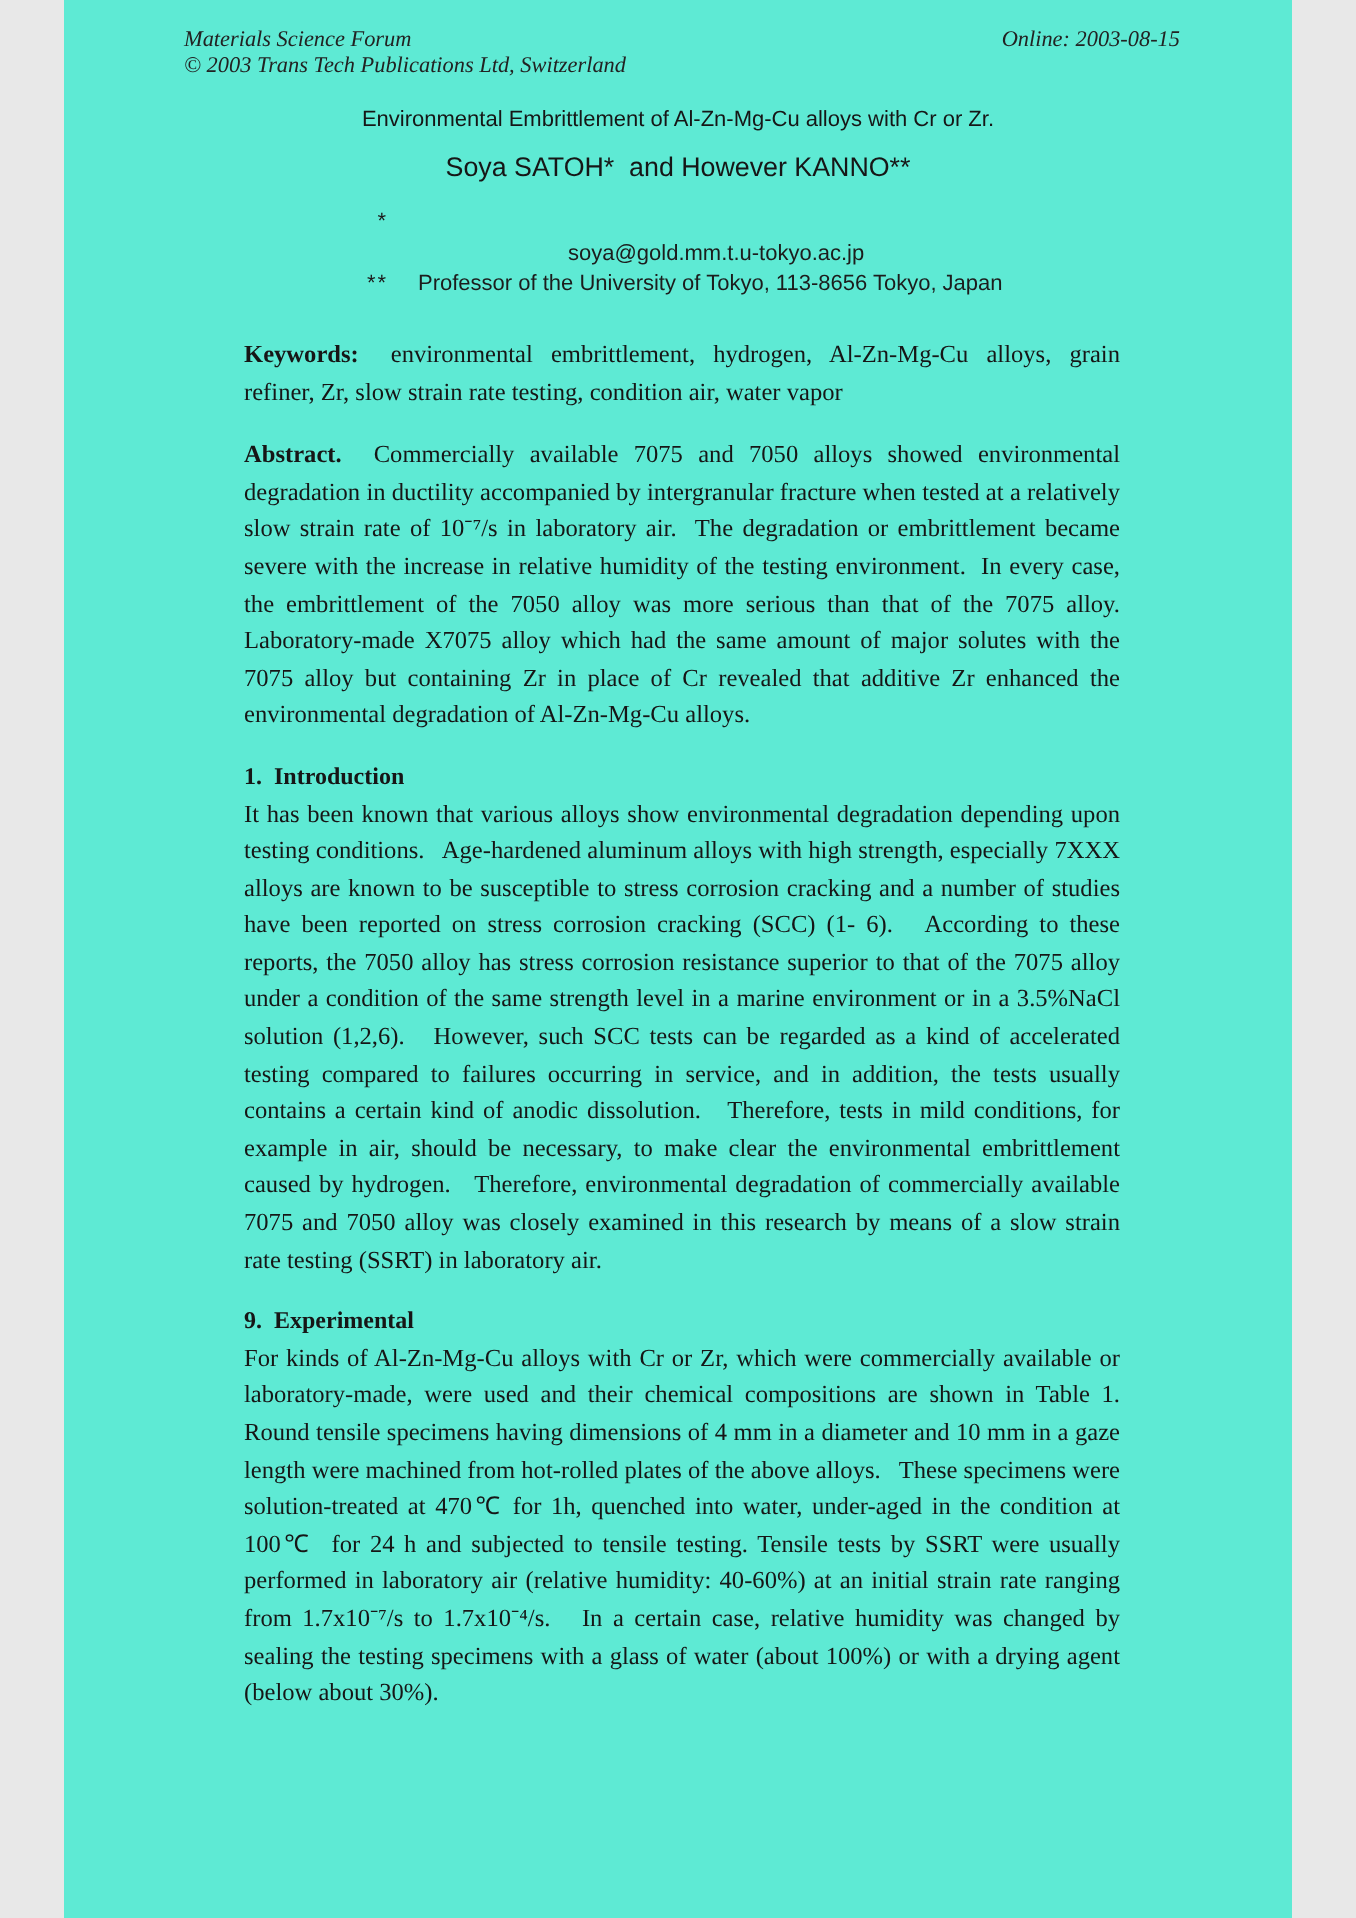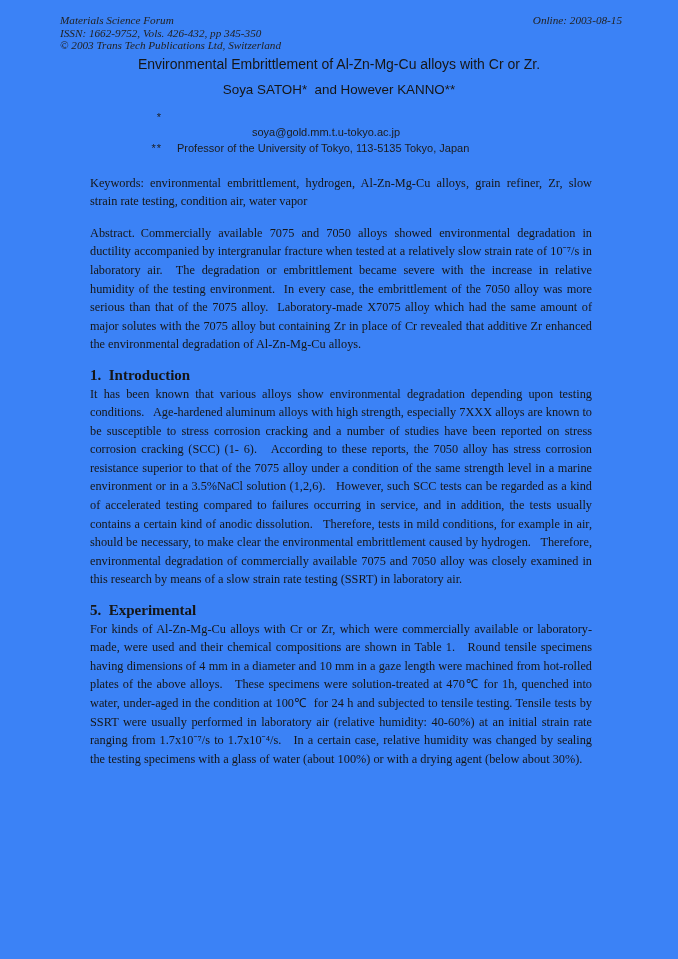--- a/index.html
+++ b/index.html
@@ -1,43 +1,43 @@
 <!DOCTYPE html>
 <html><head>
 <meta charset="utf-8">
 <style>
   html, body { margin: 0; padding: 0; background: #e8e8e8; }
   .page {
     position: relative;
-    width: 678px;
+    width: 614px;
     height: 959px;
     margin: 0 auto;
-    background: #3b82f6;
+    background: #5eead4;
     color: #1b1b1b;
     overflow: hidden;
   }
   
   .jheader {
     display: flex;
     justify-content: space-between;
     align-items: flex-start;
     padding: 14px 56px 0 60px;
     font-family: "Liberation Serif", serif;
     font-style: italic;
     font-size: 11.2px;
     line-height: 12.6px;
     color: #222;
   }
   .jheader .left div { white-space: nowrap; }
   
   .title {
-    margin: 4px 40px 0 40px;
+    margin: 15px 40px 0 40px;
     text-align: center;
     font-family: "Liberation Sans", sans-serif;
-    font-size: 14px;
+    font-size: 11px;
     font-weight: 400;
     color: #161616;
   }
   .authors {
     margin-top: 10px;
     text-align: center;
     font-family: "Liberation Sans", sans-serif;
     font-size: 13.4px;
     color: #161616;
     white-space: pre-wrap;
@@ -69,61 +69,60 @@
   .para {
     margin: 0;
     text-align: justify;
     white-space: pre-wrap;
   }
   .kw { margin-top: 17px; }
   .abstract { margin-top: 13px; }
   .sec-heading {
     margin: 12px 0 0 0;
     font-weight: bold;
-    font-size: 15px;
+    font-size: 12px;
     white-space: pre-wrap;
   }
-  .label { font-weight: normal; margin-right: 6px; }
+  .label { font-weight: bold; margin-right: 16px; }
 </style>
 </head>
 <body>
 
 <div class="page">
 
   <div class="jheader">
     <div class="left">
       <div>Materials Science Forum</div>
-      <div>ISSN: 1662-9752, Vols. 426-432, pp 345-350</div>
       <div>© 2003 Trans Tech Publications Ltd, Switzerland</div>
     </div>
     <div class="right">Online: 2003-08-15</div>
   </div>
 
   <div class="title">Environmental Embrittlement of Al-Zn-Mg-Cu alloys with Cr or Zr.</div>
 
   <div class="authors">Soya SATOH*  and However KANNO**</div>
 
   <div class="affils">
     <div class="affil-row">
       <span class="affil-marker">*</span>
     </div>
     <div class="affil-email">soya@gold.mm.t.u-tokyo.ac.jp</div>
     <div class="affil-row">
       <span class="affil-marker">**</span>
-      <span>Professor of the University of Tokyo, 113-5135 Tokyo, Japan</span>
+      <span>Professor of the University of Tokyo, 113-8656 Tokyo, Japan</span>
     </div>
   </div>
 
   <div class="bodycol">
 
     <p class="para kw"><span class="label">Keywords:</span><span>environmental embrittlement, hydrogen, Al-Zn-Mg-Cu alloys, grain refiner, Zr, slow strain rate testing, condition air, water vapor</span></p>
 
     <p class="para abstract"><span class="label">Abstract.</span><span>Commercially available 7075 and 7050 alloys showed environmental degradation in ductility accompanied by intergranular fracture when tested at a relatively slow strain rate of 10⁻⁷/s in laboratory air.  The degradation or embrittlement became severe with the increase in relative humidity of the testing environment.  In every case, the embrittlement of the 7050 alloy was more serious than that of the 7075 alloy.  Laboratory-made X7075 alloy which had the same amount of major solutes with the 7075 alloy but containing Zr in place of Cr revealed that additive Zr enhanced the environmental degradation of Al-Zn-Mg-Cu alloys.</span></p>
 
     <h3 class="sec-heading">1.  Introduction</h3>
     <p class="para">It has been known that various alloys show environmental degradation depending upon testing conditions.   Age-hardened aluminum alloys with high strength, especially 7XXX alloys are known to be susceptible to stress corrosion cracking and a number of studies have been reported on stress corrosion cracking (SCC) (1- 6).   According to these reports, the 7050 alloy has stress corrosion resistance superior to that of the 7075 alloy under a condition of the same strength level in a marine environment or in a 3.5%NaCl solution (1,2,6).   However, such SCC tests can be regarded as a kind of accelerated testing compared to failures occurring in service, and in addition, the tests usually contains a certain kind of anodic dissolution.   Therefore, tests in mild conditions, for example in air, should be necessary, to make clear the environmental embrittlement caused by hydrogen.   Therefore, environmental degradation of commercially available 7075 and 7050 alloy was closely examined in this research by means of a slow strain rate testing (SSRT) in laboratory air.</p>
 
-    <h3 class="sec-heading">5.  Experimental</h3>
+    <h3 class="sec-heading">9.  Experimental</h3>
     <p class="para">For kinds of Al-Zn-Mg-Cu alloys with Cr or Zr, which were commercially available or laboratory-made, were used and their chemical compositions are shown in Table 1.   Round tensile specimens having dimensions of 4 mm in a diameter and 10 mm in a gaze length were machined from hot-rolled plates of the above alloys.   These specimens were solution-treated at 470℃ for 1h, quenched into water, under-aged in the condition at 100℃  for 24 h and subjected to tensile testing. Tensile tests by SSRT were usually performed in laboratory air (relative humidity: 40-60%) at an initial strain rate ranging from 1.7x10⁻⁷/s to 1.7x10⁻⁴/s.   In a certain case, relative humidity was changed by sealing the testing specimens with a glass of water (about 100%) or with a drying agent (below about 30%).</p>
 
   </div>
 
 </div>
 
 </body></html>

